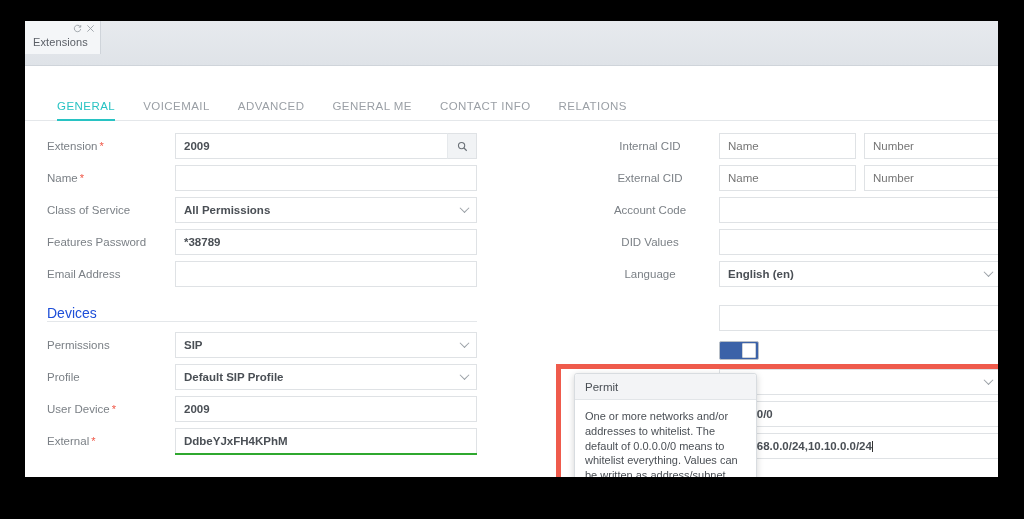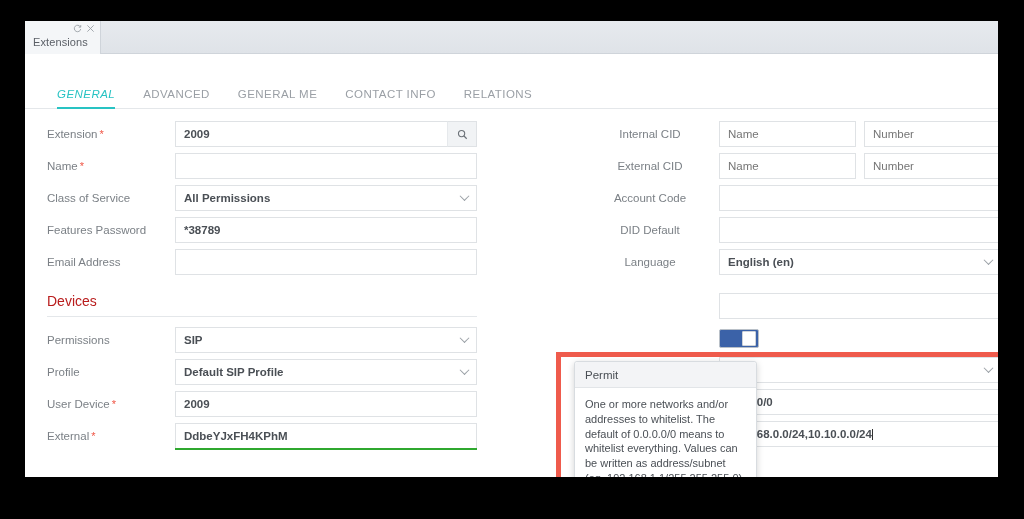--- a/index.html
+++ b/index.html
@@ -26,21 +26,21 @@
     top: 21px;
     width: 973px;
     height: 456px;
     background: #ffffff;
     overflow: hidden;
   }
 
   
   .tabstrip {
     position: relative;
-    height: 33px;
+    height: 45px;
     background: linear-gradient(to bottom, #e7eaee 0%, #dfe3e8 100%);
     border-bottom: 1px solid #cfd4da;
   }
   .app-tab {
     position: absolute;
     left: 0;
     top: 0;
     width: 76px;
     height: 33px;
     background: #f4f6f8;
@@ -81,21 +81,21 @@
     position: relative;
     padding: 0 14px;
     font-size: 11.5px;
     letter-spacing: .45px;
     color: #9a9fa5;
     line-height: 30px;
     white-space: nowrap;
     cursor: pointer;
   }
   .subtab:first-child { padding-left: 0; padding-right: 14px; }
-  .subtab.active { color: #28c3c3; font-style: italic; }
+  .subtab.active { color: #28c3c3; }
   .subtab.active::after {
     content: "";
     position: absolute;
     left: 0;
     right: 14px;
     bottom: -1px;
     height: 2px;
     background: #28c3c3;
   }
 
@@ -186,24 +186,23 @@
     background: #2fa82f;
   }
 
   .dual { display: flex; gap: 8px; width: 100%; }
   .dual .inp { width: 50%; }
 
   
   .section-head {
     position: relative;
     margin: 18px 0 10px 0;
-    padding-bottom: 7px;
     border-bottom: 1px solid #e4e7ea;
     font-size: 14px;
-    color: #b91c1c;
+    color: #1d4ed8;
   }
 
   
   .toggle {
     width: 40px; height: 19px;
     border: 1px solid #b9c0c8;
     border-radius: 2px;
     background: #3b62a8;
     position: relative;
   }
@@ -289,20 +288,21 @@
               <path d="M1.5 1.5 L8.5 8.5 M8.5 1.5 L1.5 8.5" stroke="#9aa0a6" stroke-width="1"></path>
             </svg>
           </span>
         </span>
       </div>
     </div>
 
     <div class="subnav">
       <div class="subnav-inner" id="subnav-inner">
           <div class="subtab active">GENERAL</div>
+          <div class="subtab">VOICEMAIL</div>
           <div class="subtab">ADVANCED</div>
           <div class="subtab">GENERAL ME</div>
           <div class="subtab">CONTACT INFO</div>
           <div class="subtab">RELATIONS</div>
         </div>
     </div>
 
     <div class="body">
 
       <div class="col-left">
@@ -416,21 +416,21 @@
         </div>
 
         <div class="row">
           <span class="lbl">Account Code</span>
           <span class="ctrl">
             <input class="inp" value="" style="">
           </span>
         </div>
 
         <div class="row">
-          <span class="lbl">DID Default</span>
+          <span class="lbl">DID Values</span>
           <span class="ctrl">
             <input class="inp" value="" style="">
           </span>
         </div>
 
         <div class="row">
           <span class="lbl">Language</span>
           <span class="ctrl">
             <div class="sel">
               <span>English (en)</span>

